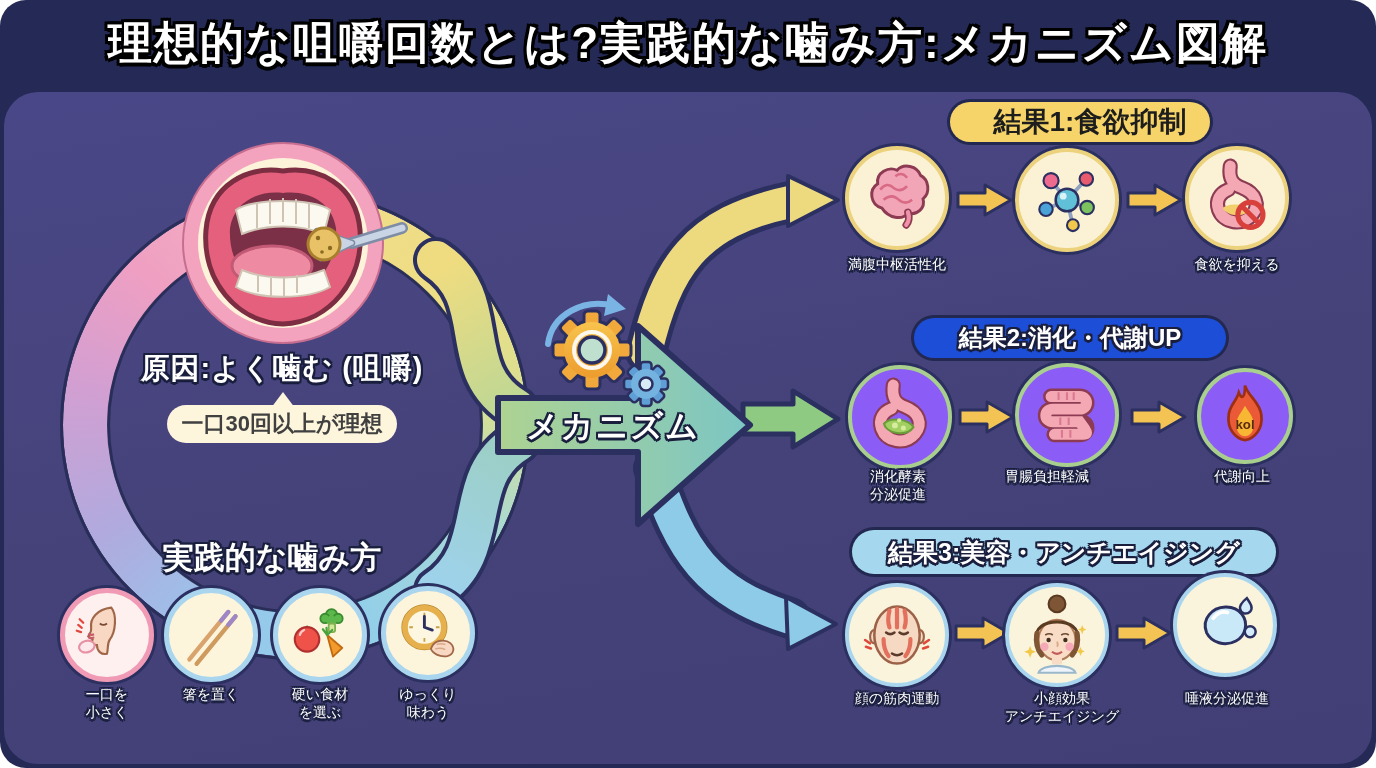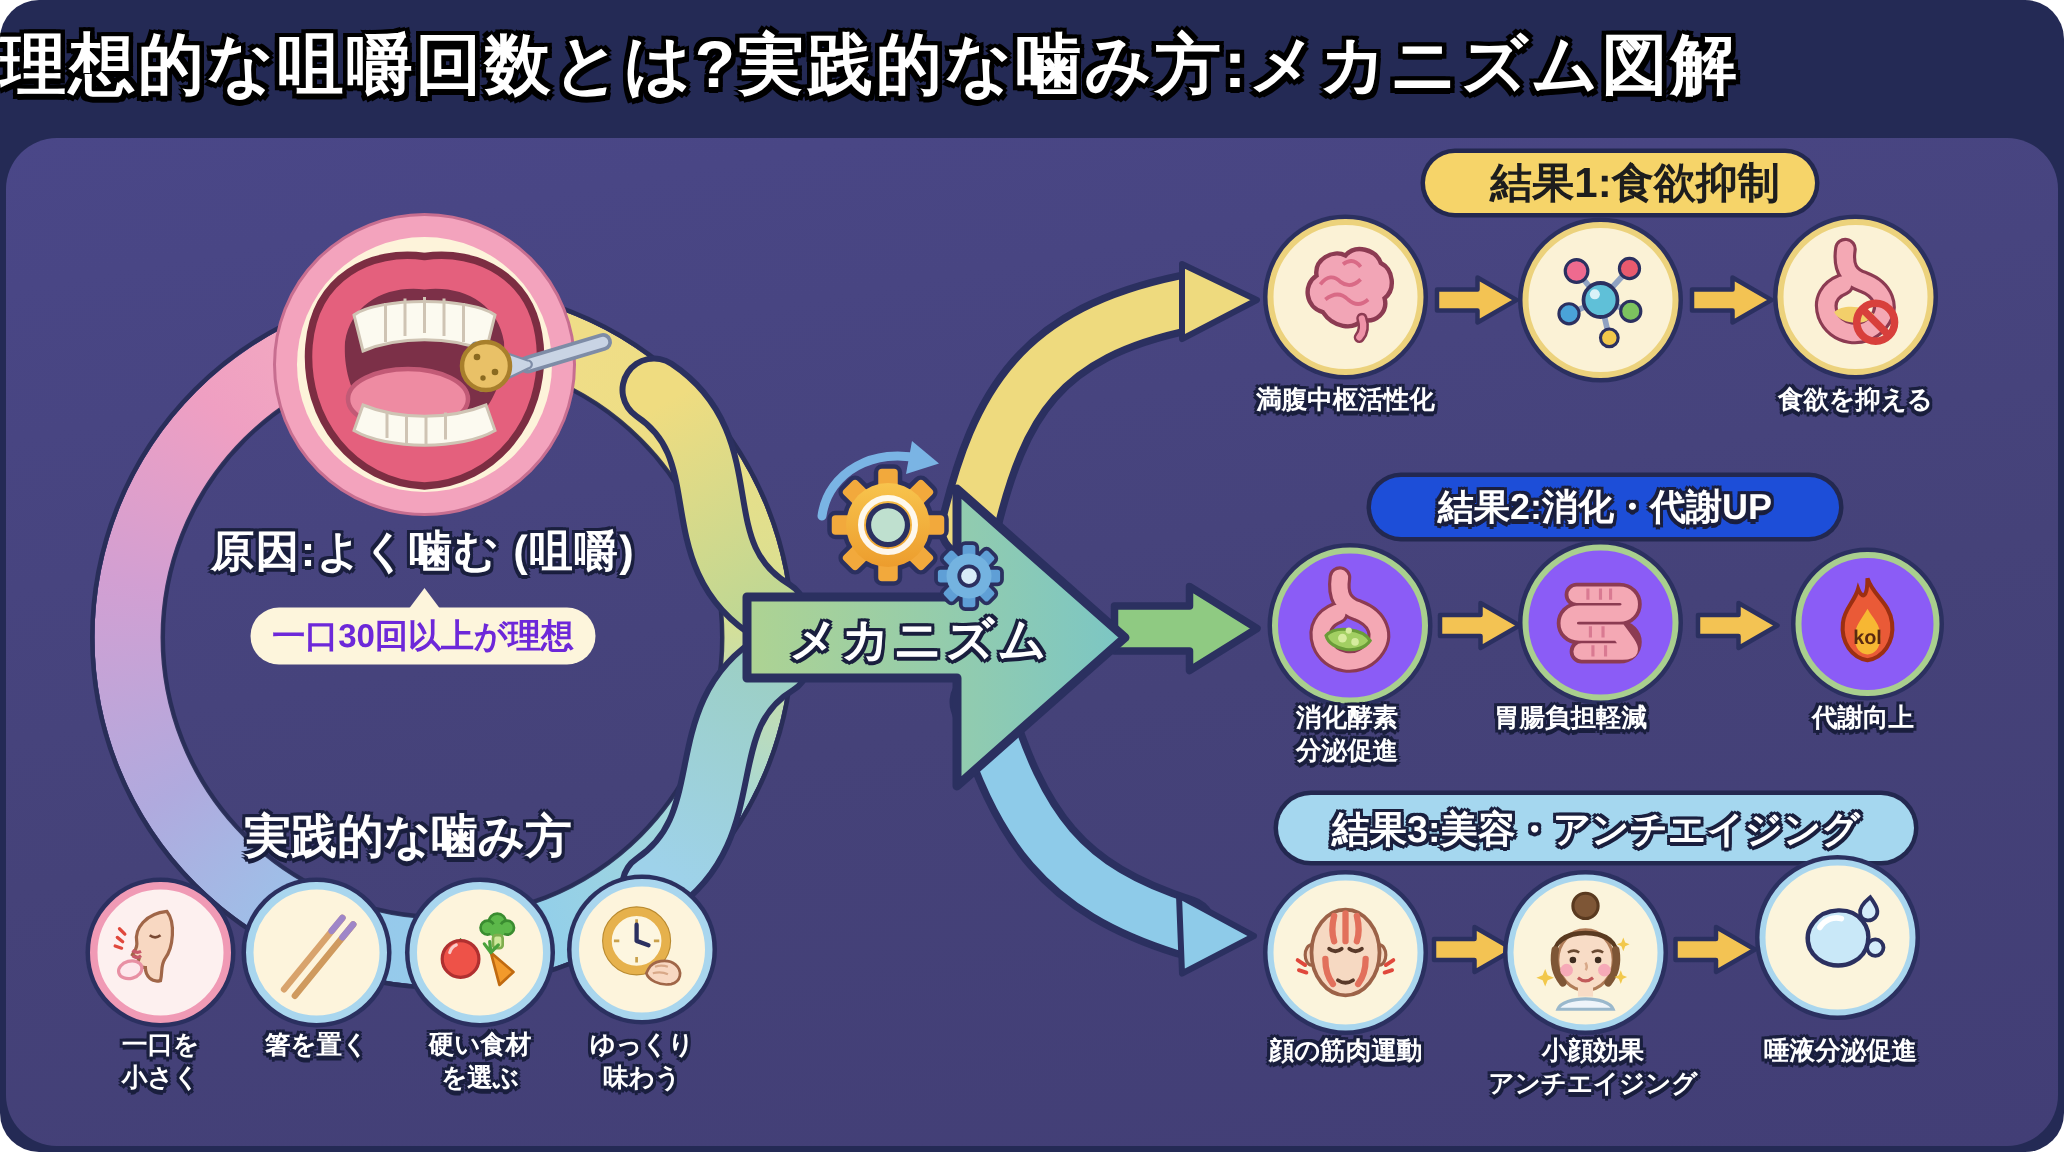--- a/index.html
+++ b/index.html
@@ -1,57 +1,57 @@
 <!DOCTYPE html>
 <html><head>
 <meta charset="utf-8">
 <style>
   html,body{margin:0;padding:0;width:1376px;height:768px;overflow:hidden;background:#ffffff;
     font-family:"Liberation Sans","DejaVu Sans",sans-serif;}
   .stage{position:relative;width:1376px;height:768px;}
   .page{position:absolute;inset:0;background:#242a55;border-radius:26px;overflow:hidden;}
   .panel{position:absolute;left:4px;right:4px;top:92px;bottom:4px;border-radius:34px;
     background:linear-gradient(170deg,#4a4788 0%,#454279 55%,#423e76 100%);}
-  .title{position:absolute;top:14px;left:0;width:100%;font-size:44px;font-weight:900;
+  .title{position:absolute;top:14px;left:0;width:100%;text-align:center;font-size:44px;font-weight:900;
     color:#fff;letter-spacing:2px;
     text-shadow:-3px -3px 0 #000,0 -3px 0 #000,3px -3px 0 #000,-3px 0 0 #000,3px 0 0 #000,
       -3px 3px 0 #000,0 3px 0 #000,3px 3px 0 #000,0 4px 0 #000;}
   .ring{position:absolute;left:63px;top:193px;width:464px;height:464px;border-radius:50%;
     background:conic-gradient(from 0deg,
       #f0dc8a 0deg,#eede84 50deg,#d8e093 85deg,#a6d8d8 120deg,#93cfe9 160deg,#97c8ec 200deg,
       #b0aade 240deg,#d29fd2 280deg,#ef9fc2 315deg,#f3abc0 340deg,#f0dc8a 360deg);
     -webkit-mask:radial-gradient(circle closest-side,transparent 0 187px,#000 188px);
     mask:radial-gradient(circle closest-side,transparent 0 187px,#000 188px);}
   .ring-edge{position:absolute;border-radius:50%;border:3px solid rgba(36,42,82,.85);box-sizing:border-box;}
   .ring-edge.outer{left:60px;top:190px;width:470px;height:470px;}
   .ring-edge.inner{left:107px;top:237px;width:376px;height:376px;}
   .diagram{position:absolute;inset:0;width:1376px;height:768px;}
   .txt{position:absolute;text-align:center;font-weight:900;color:#fff;white-space:pre-line;line-height:1.3;}
   .ol{text-shadow:-2px -2px 0 #1a1f3e,0 -2px 0 #1a1f3e,2px -2px 0 #1a1f3e,-2px 0 0 #1a1f3e,
       2px 0 0 #1a1f3e,-2px 2px 0 #1a1f3e,0 2px 0 #1a1f3e,2px 2px 0 #1a1f3e,0 3px 0 #1a1f3e;}
   .cause{left:102px;top:350px;width:360px;font-size:29px;letter-spacing:1px;}
   .bubble{position:absolute;left:167px;top:405px;width:230px;height:38px;background:#fdf5dc;border-radius:20px;
-    display:flex;align-items:center;justify-content:center;color:#6d28d9;font-weight:800;font-size:22px;}
+    display:flex;align-items:center;justify-content:center;color:#404040;font-weight:800;font-size:22px;}
   .practice-h{left:120px;top:538px;width:304px;font-size:31px;}
   .mech{left:510px;top:406px;width:206px;font-size:32px;letter-spacing:2px;}
   .pill{position:absolute;display:flex;align-items:center;justify-content:center;border-radius:22px;
     font-weight:900;box-shadow:0 0 0 3px #232850;}
   .pill1{left:950px;top:102px;width:240px;height:40px;background:#f6d469;color:#1d1d1d;font-size:28px;padding-left:20px;}
   .pill2{left:914px;top:318px;width:312px;height:40px;background:#1d4ed8;color:#fff;font-size:24px;}
   .pill3{left:852px;top:530px;width:424px;height:44px;background:#a5d7ef;color:#fff;font-size:25px;}
   .circle{position:absolute;border-radius:50%;display:flex;align-items:center;justify-content:center;
     box-shadow:0 0 0 3px #2b3060;box-sizing:content-box;}
   .circle-lg{width:96px;height:96px;border:4px solid #ecd27c;background:#fbf2d6;}
   .circle-md{width:88px;height:88px;}
   .c-gold{border-color:#ecd27c;background:#fbf2d6;}
   .c-green{border-color:#a9cf8e;background:#8b5cf6;}
   .c-blue{border-color:#a9d6ee;background:#fbf4dc;}
   .circle-sm{width:84px;height:84px;border:5px solid #a9d6ee;background:#fdf4dc;}
   .c-pink{border-color:#f09ab5;background:#fdf0ef;}
-  .lbl{position:absolute;text-align:center;font-weight:700;font-size:17px;line-height:1.28;
+  .lbl{position:absolute;text-align:center;font-weight:400;font-size:14px;line-height:1.28;
     color:#fff;white-space:pre-line;}
 </style>
 </head>
 <body>
 
 <div class="stage">
   <div class="page">
     <div class="title">理想的な咀嚼回数とは?実践的な噛み方:メカニズム図解</div>
     <div class="panel"></div>
 

